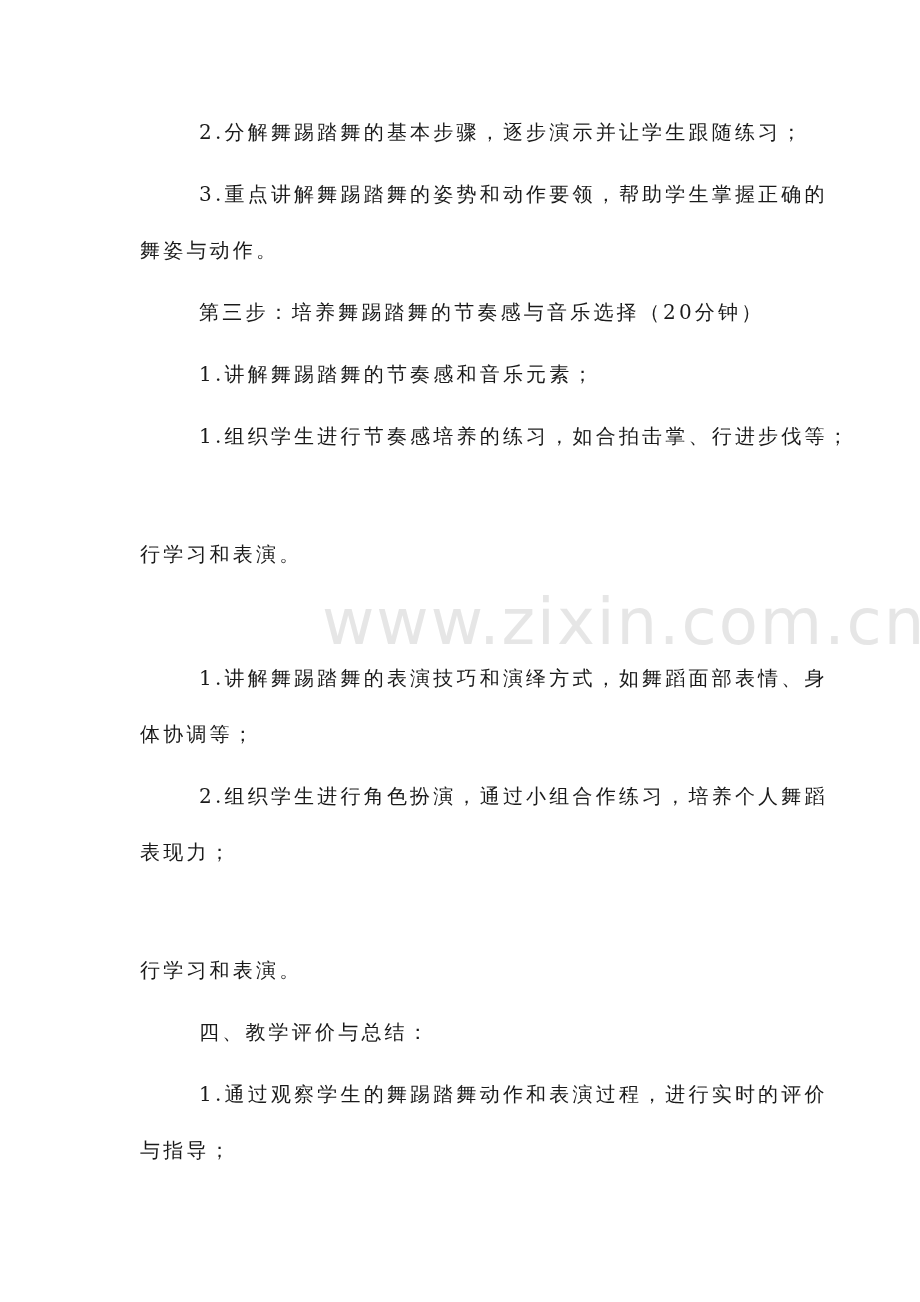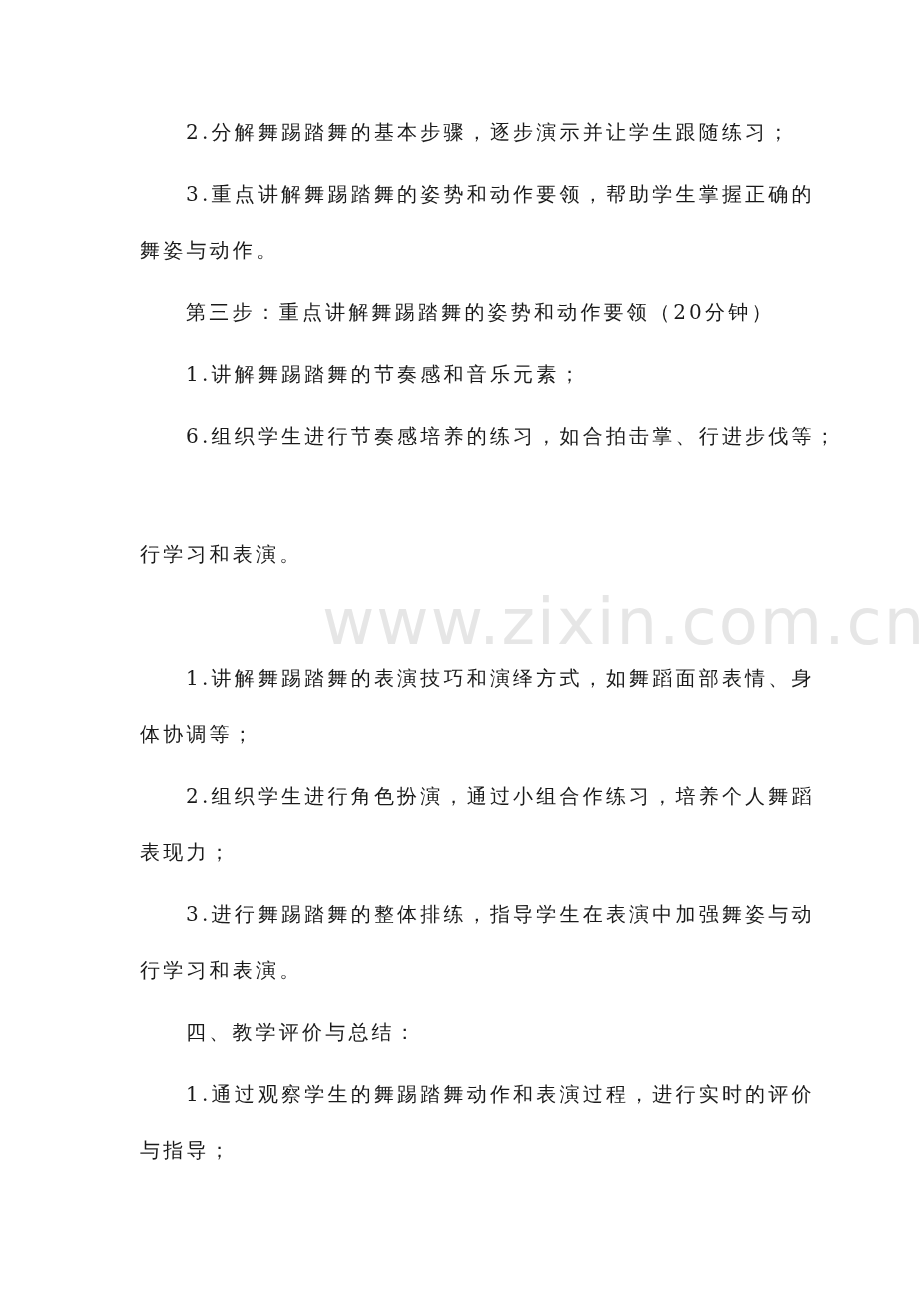--- a/index.html
+++ b/index.html
@@ -1,39 +1,38 @@
 <!DOCTYPE html>
 <html><head>
 <meta charset="utf-8">
 <style>
   html, body { margin: 0; padding: 0; background: #ffffff; }
   body { width: 920px; height: 1302px; position: relative; overflow: hidden;
          font-family: "DejaVu Serif", "Liberation Serif", serif; color: #1a1a1a; }
   .page { position: absolute; left: 0; top: 0; width: 920px; height: 1302px; }
   .line { position: absolute; font-size: 20px; line-height: 28px; white-space: nowrap; letter-spacing: 3.2px; }
-  .indent { left: 186px; }
+  .indent { left: 199px; }
   .flush { left: 140px; }
   .watermark { position: absolute; left: 280px; top: 585px; font-family: "DejaVu Sans", "Liberation Sans", sans-serif;
                font-size: 64px; color: rgba(200,200,200,0.45); letter-spacing: 2px; pointer-events: none; margin-left: 42px; }
 </style>
 </head>
 <body>
 
 <div class="page">
   <div class="line indent" style="top:118px">2.分解舞踢踏舞的基本步骤，逐步演示并让学生跟随练习；</div>
   <div class="line indent" style="top:180px">3.重点讲解舞踢踏舞的姿势和动作要领，帮助学生掌握正确的</div>
   <div class="line flush" style="top:236px">舞姿与动作。</div>
-  <div class="line indent" style="top:298px">第三步：重点讲解舞踢踏舞的姿势和动作要领（20分钟）</div>
+  <div class="line indent" style="top:298px">第三步：培养舞踢踏舞的节奏感与音乐选择（20分钟）</div>
   <div class="line indent" style="top:360px">1.讲解舞踢踏舞的节奏感和音乐元素；</div>
-  <div class="line indent" style="top:422px">6.组织学生进行节奏感培养的练习，如合拍击掌、行进步伐等；</div>
+  <div class="line indent" style="top:422px">1.组织学生进行节奏感培养的练习，如合拍击掌、行进步伐等；</div>
   <div class="line flush" style="top:540px">行学习和表演。</div>
   <div class="line indent" style="top:664px">1.讲解舞踢踏舞的表演技巧和演绎方式，如舞蹈面部表情、身</div>
   <div class="line flush" style="top:720px">体协调等；</div>
   <div class="line indent" style="top:782px">2.组织学生进行角色扮演，通过小组合作练习，培养个人舞蹈</div>
   <div class="line flush" style="top:838px">表现力；</div>
-  <div class="line indent" style="top:900px">3.进行舞踢踏舞的整体排练，指导学生在表演中加强舞姿与动</div>
   <div class="line flush" style="top:956px">行学习和表演。</div>
   <div class="line indent" style="top:1018px">四、教学评价与总结：</div>
   <div class="line indent" style="top:1080px">1.通过观察学生的舞踢踏舞动作和表演过程，进行实时的评价</div>
   <div class="line flush" style="top:1136px">与指导；</div>
 
   <div class="watermark">www.zixin.com.cn</div>
 </div>
 
 </body></html>

